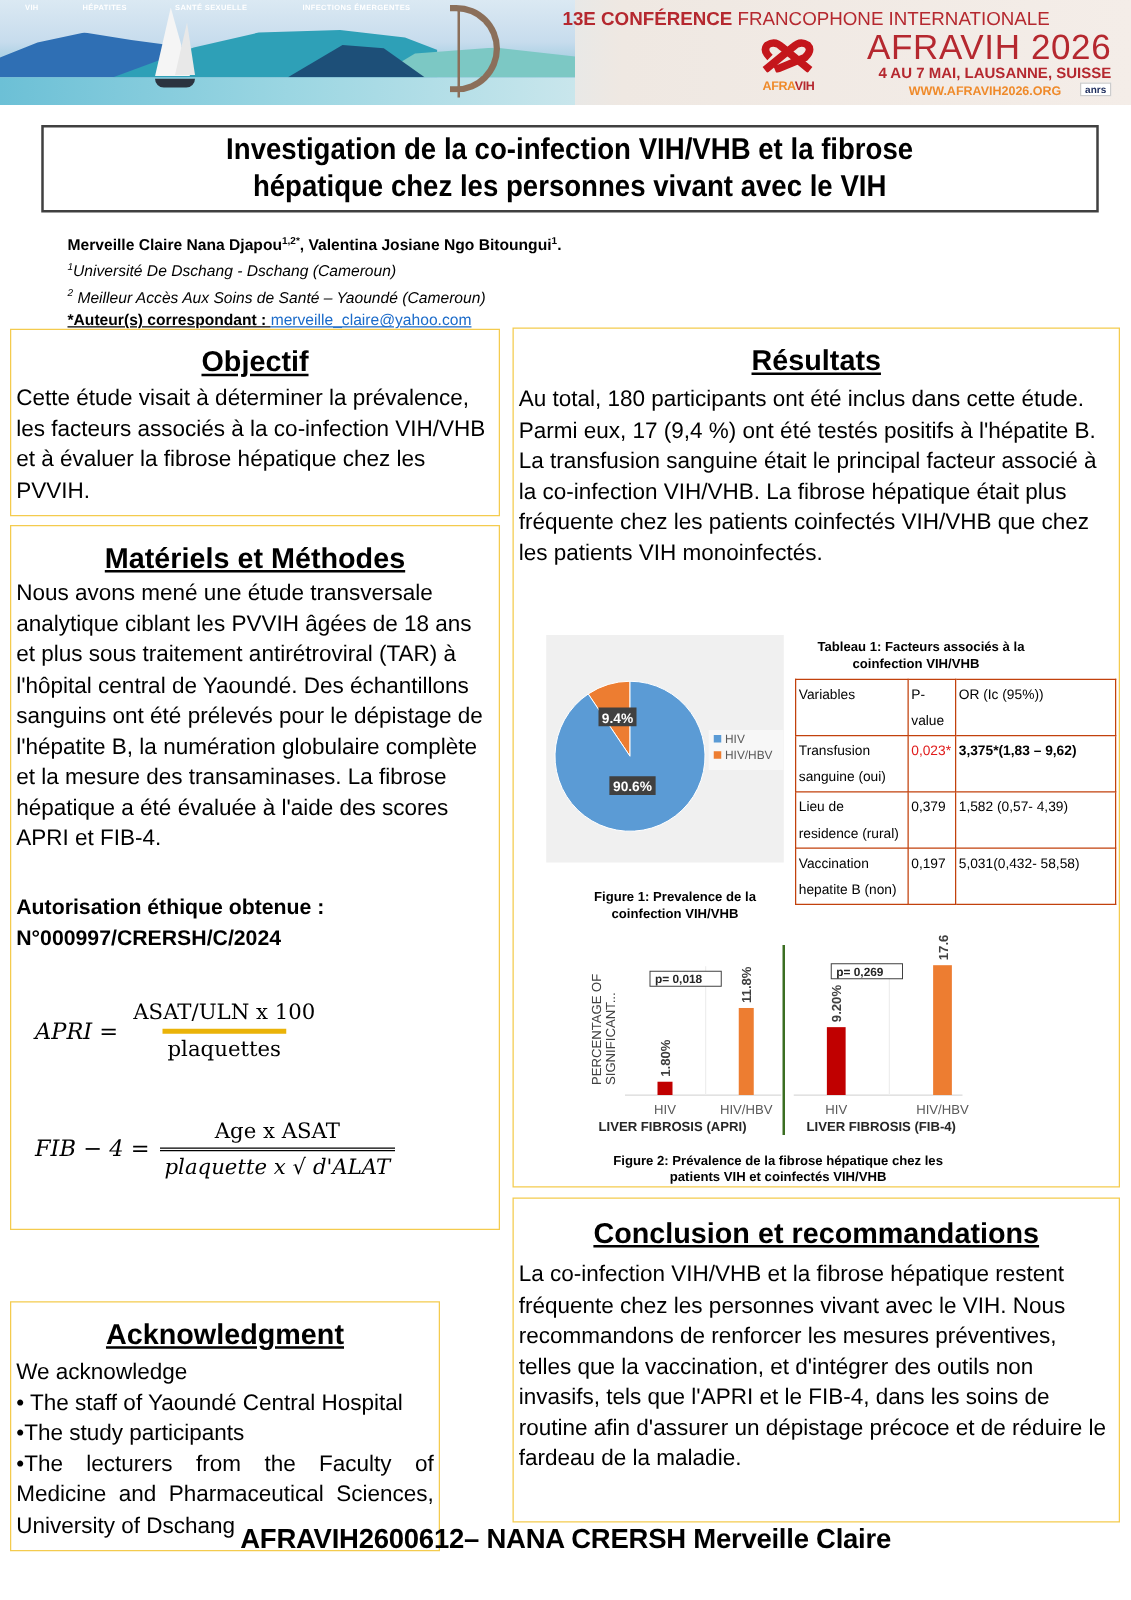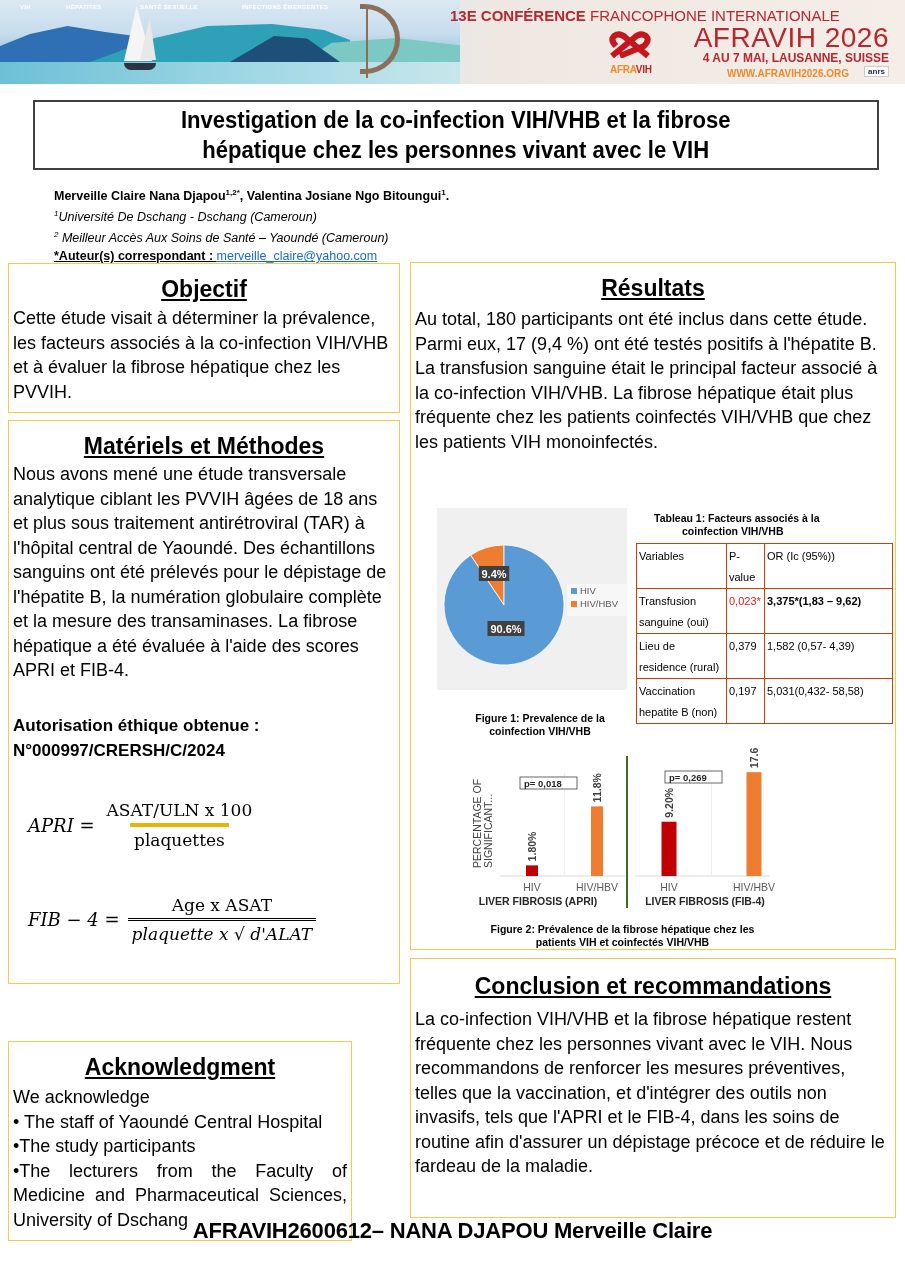--- a/index.html
+++ b/index.html
@@ -270,13 +270,13 @@
 <div class="fig2-cap">
   <div>Figure 2: Prévalence de la fibrose hépatique chez les</div>
   <div>patients VIH et coinfectés VIH/VHB</div>
 </div>
 
 <div class="panel p-con">
   <h2 style="margin-top:14px">Conclusion et recommandations</h2>
   <div class="body" style="margin-top:8px">La co-infection VIH/VHB et la fibrose hépatique restent fréquente chez les personnes vivant avec le VIH. Nous recommandons de renforcer les mesures préventives, telles que la vaccination, et d'intégrer des outils non invasifs, tels que l'APRI et le FIB-4, dans les soins de routine afin d'assurer un dépistage précoce et de réduire le fardeau de la maladie.</div>
 </div>
 
-<div class="footer">AFRAVIH2600612– NANA DJAPOU Merveille Claire</div>
+<div class="footer">AFRAVIH2600612– NANA CRERSH Merveille Claire</div>
 
 </body></html>

